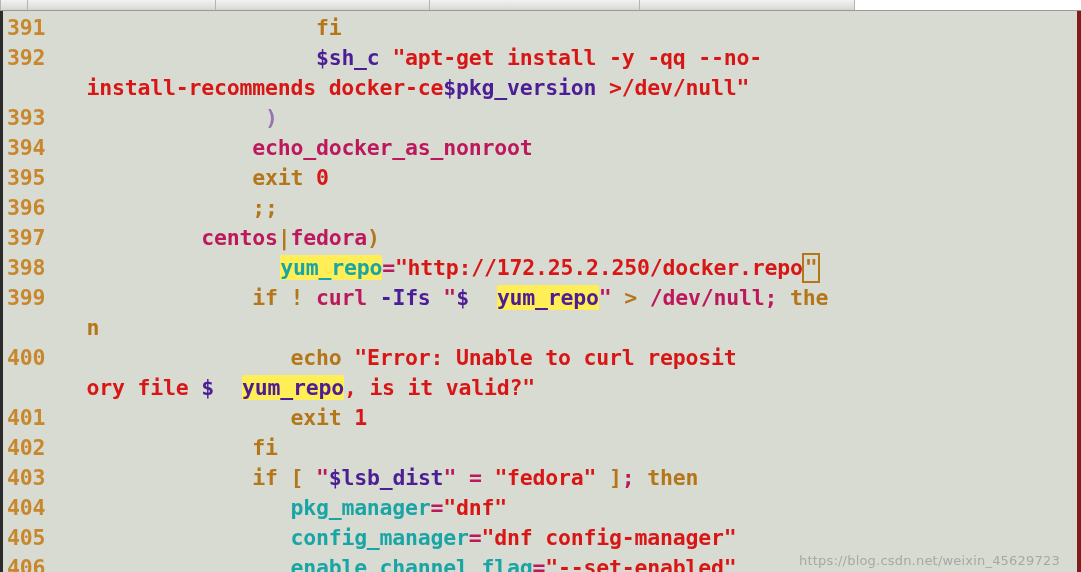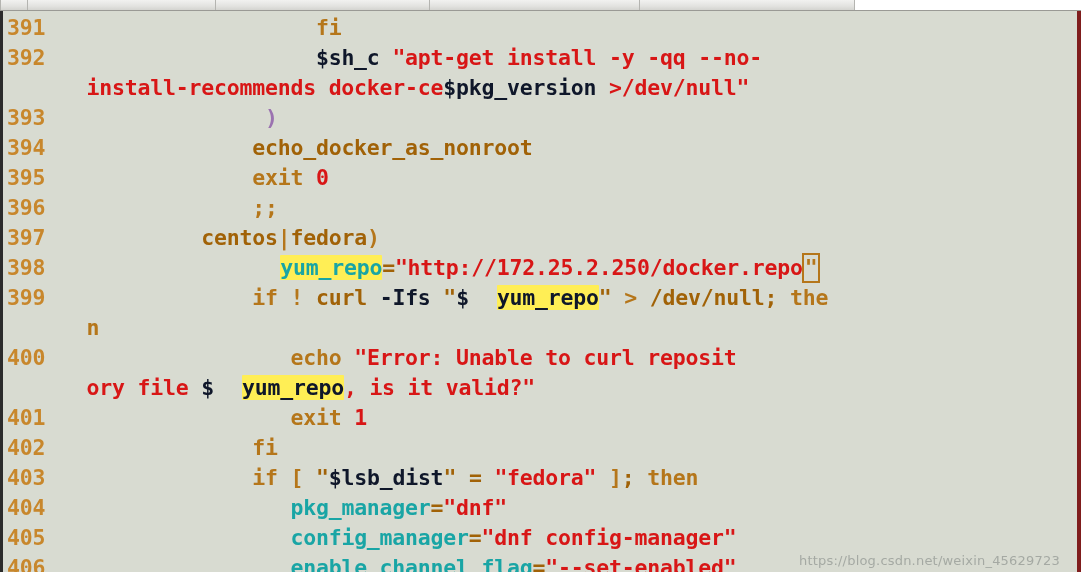--- a/index.html
+++ b/index.html
@@ -81,24 +81,24 @@
     text-align: left;
     font-weight: bold;
   }
   .lineno.blank { color: transparent; }
 
   .code {
     display: inline;
   }
 
   
-  .t-plain   { color: #a16207; }
+  .t-plain   { color: #be185d; }
   .t-kw      { color: #b5761a; }      
   .t-str     { color: #d81616; }      
-  .t-var     { color: #0f172a; }      
+  .t-var     { color: #4c1d95; }      
   .t-num     { color: #d81616; }      
   .t-assign  { color: #19a5a5; }      
   .t-op      { color: #b5761a; }      
   .t-paren   { color: #9b72b0; }      
   .hl {
     background: #ffee55;
     border-radius: 1px;
     margin-left: 28px;
   }
   .bracket-box {

